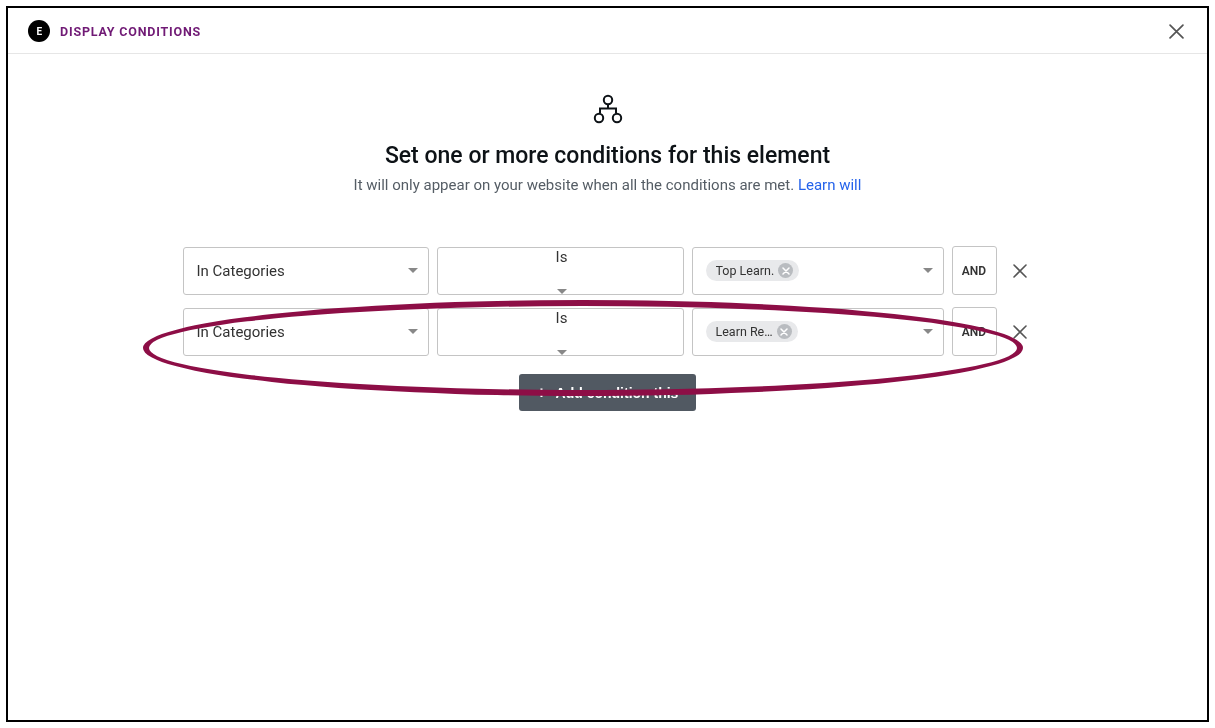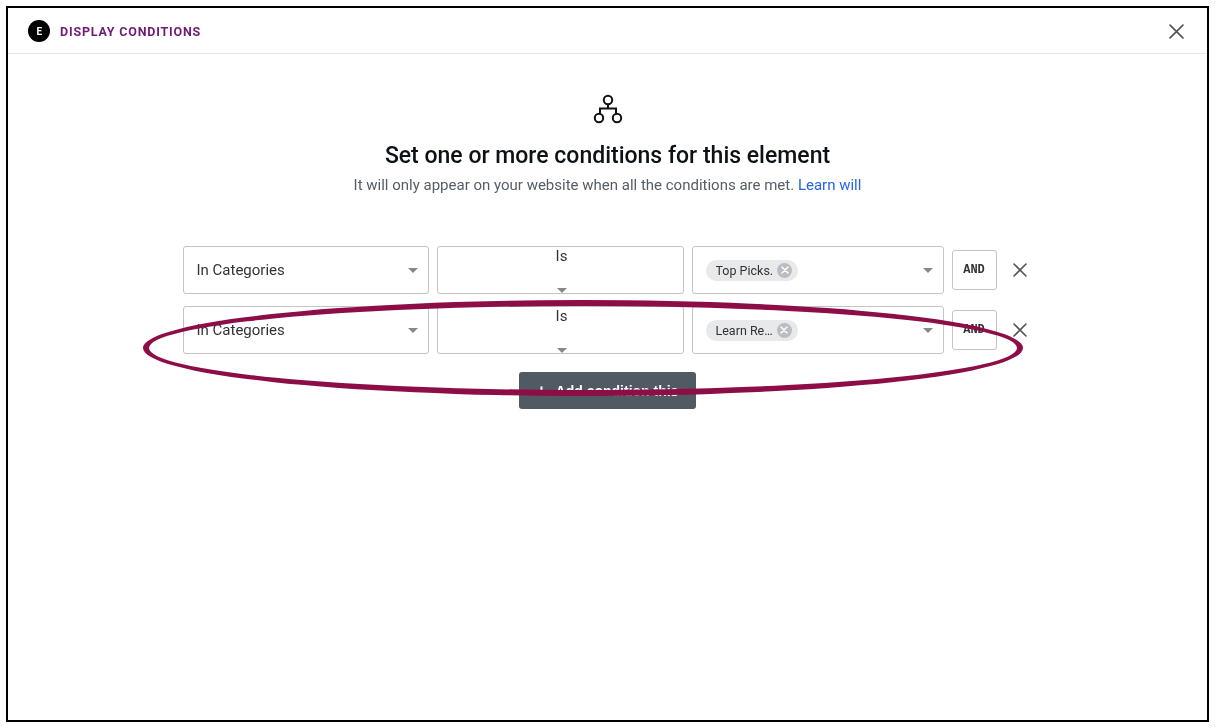--- a/index.html
+++ b/index.html
@@ -145,31 +145,30 @@
       align-items: center;
       justify-content: center;
       font-size: 10px;
       line-height: 1;
       cursor: pointer;
       flex-shrink: 0;
     }
     .and-btn {
       border: 1px solid #c4c4c4;
       border-radius: 3px;
-      height: 40px;
+      height: 49px;
       width: 45px;
       display: flex;
       align-items: center;
       justify-content: center;
       font-size: 12px;
       font-weight: 600;
       color: #333;
       cursor: pointer;
       background: #fff;
-      font-family: Liberation Mono, monospace;
     }
     .row-close {
       width: 20px;
       display: flex;
       cursor: pointer;
       color: #555;
       margin-left: 8px;
     }
 
     .add-group {
@@ -247,21 +246,21 @@
           <span>In Categories</span>
           <span class="caret"></span>
         </div>
         <div class="select w248">
           <span>Is</span>
           <span class="caret"></span>
         </div>
         <div class="select w252">
           <div class="tag-holder">
             <div class="tag">
-              <span class="lbl">Top Picks.</span>
+              <span class="lbl">Top Learn.</span>
               <span class="xdot">
                 <svg width="8" height="8" viewBox="0 0 8 8">
                     <path d="M1 1 L7 7 M7 1 L1 7" stroke="#fff" stroke-width="1.5" stroke-linecap="round"></path>
                   </svg>
               </span>
             </div>
           </div>
           <span class="caret"></span>
         </div>
         <div class="and-btn">AND</div>

